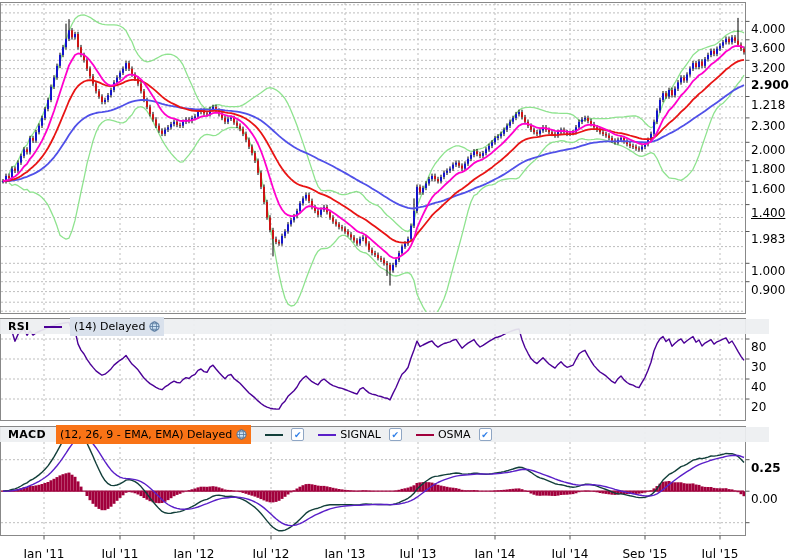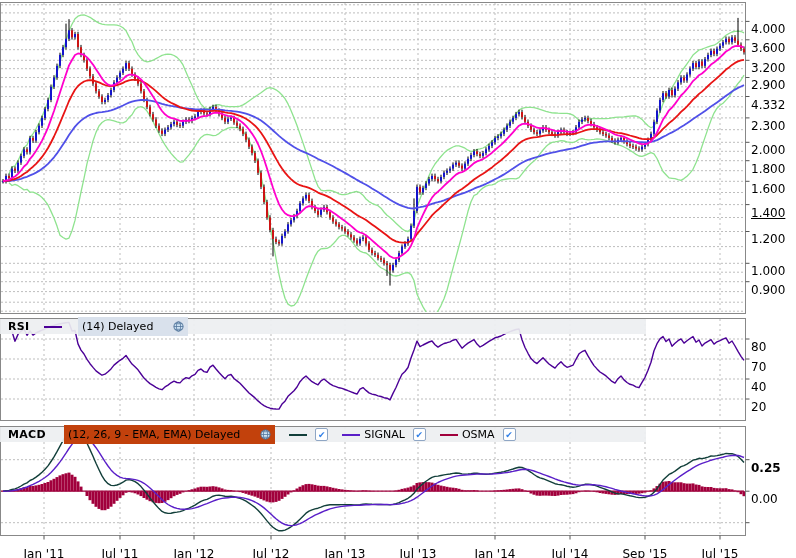--- a/index.html
+++ b/index.html
@@ -2,30 +2,30 @@
 <html><head>
 <meta charset="utf-8">
 <style>
   html,body{margin:0;padding:0;background:#fff;}
   #chart-root{position:relative;width:796px;height:558px;background:#ffffff;overflow:hidden;
               font-family:"DejaVu Sans",sans-serif;}
   #plot{position:absolute;left:0;top:0;z-index:1;}
   #labels{position:absolute;left:0;top:0;width:796px;height:558px;z-index:2;pointer-events:none;margin-top:8px;}
   .axlabel{position:absolute;font-size:12px;color:#000;white-space:nowrap;}
   .xlab{width:64px;text-align:center;}
-  .hdr{position:absolute;left:0;width:646px;height:15px;display:flex;align-items:center;
+  .hdr{position:absolute;left:0;width:769px;height:15px;display:flex;align-items:center;
        background:rgba(237,239,241,0.92);font-size:11px;color:#000;z-index:3;}
   #rsi-header{top:319px;}
   #macd-header{top:427px;}
   .hdr .t{font-weight:bold;margin-left:8px;letter-spacing:0.3px;}
   #rsi-header .t{width:28px;}
   #macd-header .t{width:40px;}
   .sw{width:18px;height:2px;display:inline-block;}
   #rsi-header .sw{margin-left:8px;}
-  .chip{display:flex;align-items:center;gap:20px;background:#d9e1ec;padding:3px 4px;height:13px;margin-left:16px;}
+  .chip{display:flex;align-items:center;gap:4px;background:#d9e1ec;padding:3px 4px;height:13px;margin-left:8px;}
   .lg{display:flex;align-items:center;margin-left:14px;gap:4px;}
   .chk{display:inline-flex;align-items:center;justify-content:center;width:11px;height:11px;
        background:#fff;border:1px solid #8fa6c4;border-radius:2px;font-size:9px;color:#2f7fe8;margin-left:4px;}
 </style>
 </head>
 <body>
 
 <div id="chart-root">
   <svg id="plot" width="796" height="558">
       <defs>
@@ -558,21 +558,21 @@
       <svg width="11" height="11" viewBox="0 0 12 12">
         <circle cx="6" cy="6" r="5" fill="#cfe3f4" stroke="#4a6e96"></circle>
         <ellipse cx="6" cy="6" rx="2.3" ry="5" fill="none" stroke="#4a6e96" stroke-width="0.8"></ellipse>
         <path d="M1 6 H11 M1.8 3 H10.2 M1.8 9 H10.2" stroke="#4a6e96" stroke-width="0.8" fill="none"></path>
       </svg>
     </span>
   </div>
 
   <div class="hdr" id="macd-header" style="background: rgba(237, 239, 241, 0.92);">
     <span class="t">MACD</span>
-    <span class="chip" style="background: #c2410c;">
+    <span class="chip" style="background: #f97316;">
       <span>(12, 26, 9 - EMA, EMA) Delayed</span>
       <svg width="11" height="11" viewBox="0 0 12 12">
         <circle cx="6" cy="6" r="5" fill="#cfe3f4" stroke="#4a6e96"></circle>
         <ellipse cx="6" cy="6" rx="2.3" ry="5" fill="none" stroke="#4a6e96" stroke-width="0.8"></ellipse>
         <path d="M1 6 H11 M1.8 3 H10.2 M1.8 9 H10.2" stroke="#4a6e96" stroke-width="0.8" fill="none"></path>
       </svg>
     </span>
     <span class="lg">
       <span class="sw" style="background: rgb(18, 63, 58);"></span>
       <span class="chk" style="color: rgb(47, 127, 232);">✔</span>
@@ -586,32 +586,32 @@
       <span class="sw" style="background: rgb(161, 0, 60);"></span>
       <span>OSMA</span>
       <span class="chk" style="color: rgb(47, 127, 232);">✔</span>
     </span>
   </div>
 
   <div id="labels">
       <span class="axlabel" style="left: 751px; top: 14.384px;">4.000</span>
       <span class="axlabel" style="left: 751px; top: 32.7677px;">3.600</span>
       <span class="axlabel" style="left: 751px; top: 53.3188px;">3.200</span>
-      <span class="axlabel" style="left: 751px; top: 70.495px;">2.900</span>
-      <span class="axlabel" style="left: 751px; top: 89.5484px;">4.332</span>
+      <span class="axlabel" style="left: 751px; top: 70.495px; font-weight: bold;">2.900</span>
+      <span class="axlabel" style="left: 751px; top: 89.5484px;">1.218</span>
       <span class="axlabel" style="left: 751px; top: 110.94px;">2.300</span>
       <span class="axlabel" style="left: 751px; top: 135.327px;">2.000</span>
       <span class="axlabel" style="left: 751px; top: 153.71px;">1.800</span>
       <span class="axlabel" style="left: 751px; top: 174.261px;">1.600</span>
       <span class="axlabel" style="left: 751px; top: 197.56px; text-decoration: underline;">1.400</span>
-      <span class="axlabel" style="left: 751px; top: 224.457px;">1.200</span>
+      <span class="axlabel" style="left: 751px; top: 224.457px;">1.983</span>
       <span class="axlabel" style="left: 751px; top: 256.269px;">1.000</span>
       <span class="axlabel" style="left: 751px; top: 274.653px;">0.900</span>
       <span class="axlabel" style="left: 751px; top: 332px;">80</span>
-      <span class="axlabel" style="left: 751px; top: 352px;">70</span>
+      <span class="axlabel" style="left: 751px; top: 352px;">30</span>
       <span class="axlabel" style="left: 751px; top: 372px;">40</span>
       <span class="axlabel" style="left: 751px; top: 392px;">20</span>
       <span class="axlabel" style="left: 751px; top: 452.729px; font-weight: bold;">0.25</span>
       <span class="axlabel" style="left: 751px; top: 484.2px;">0.00</span>
       <span class="axlabel xlab" style="left: 12px; top: 539px;">Jan '11</span>
       <span class="axlabel xlab" style="left: 88px; top: 539px;">Jul '11</span>
       <span class="axlabel xlab" style="left: 162px; top: 539px;">Jan '12</span>
       <span class="axlabel xlab" style="left: 239px; top: 539px;">Jul '12</span>
       <span class="axlabel xlab" style="left: 313px; top: 539px;">Jan '13</span>
       <span class="axlabel xlab" style="left: 386px; top: 539px;">Jul '13</span>

